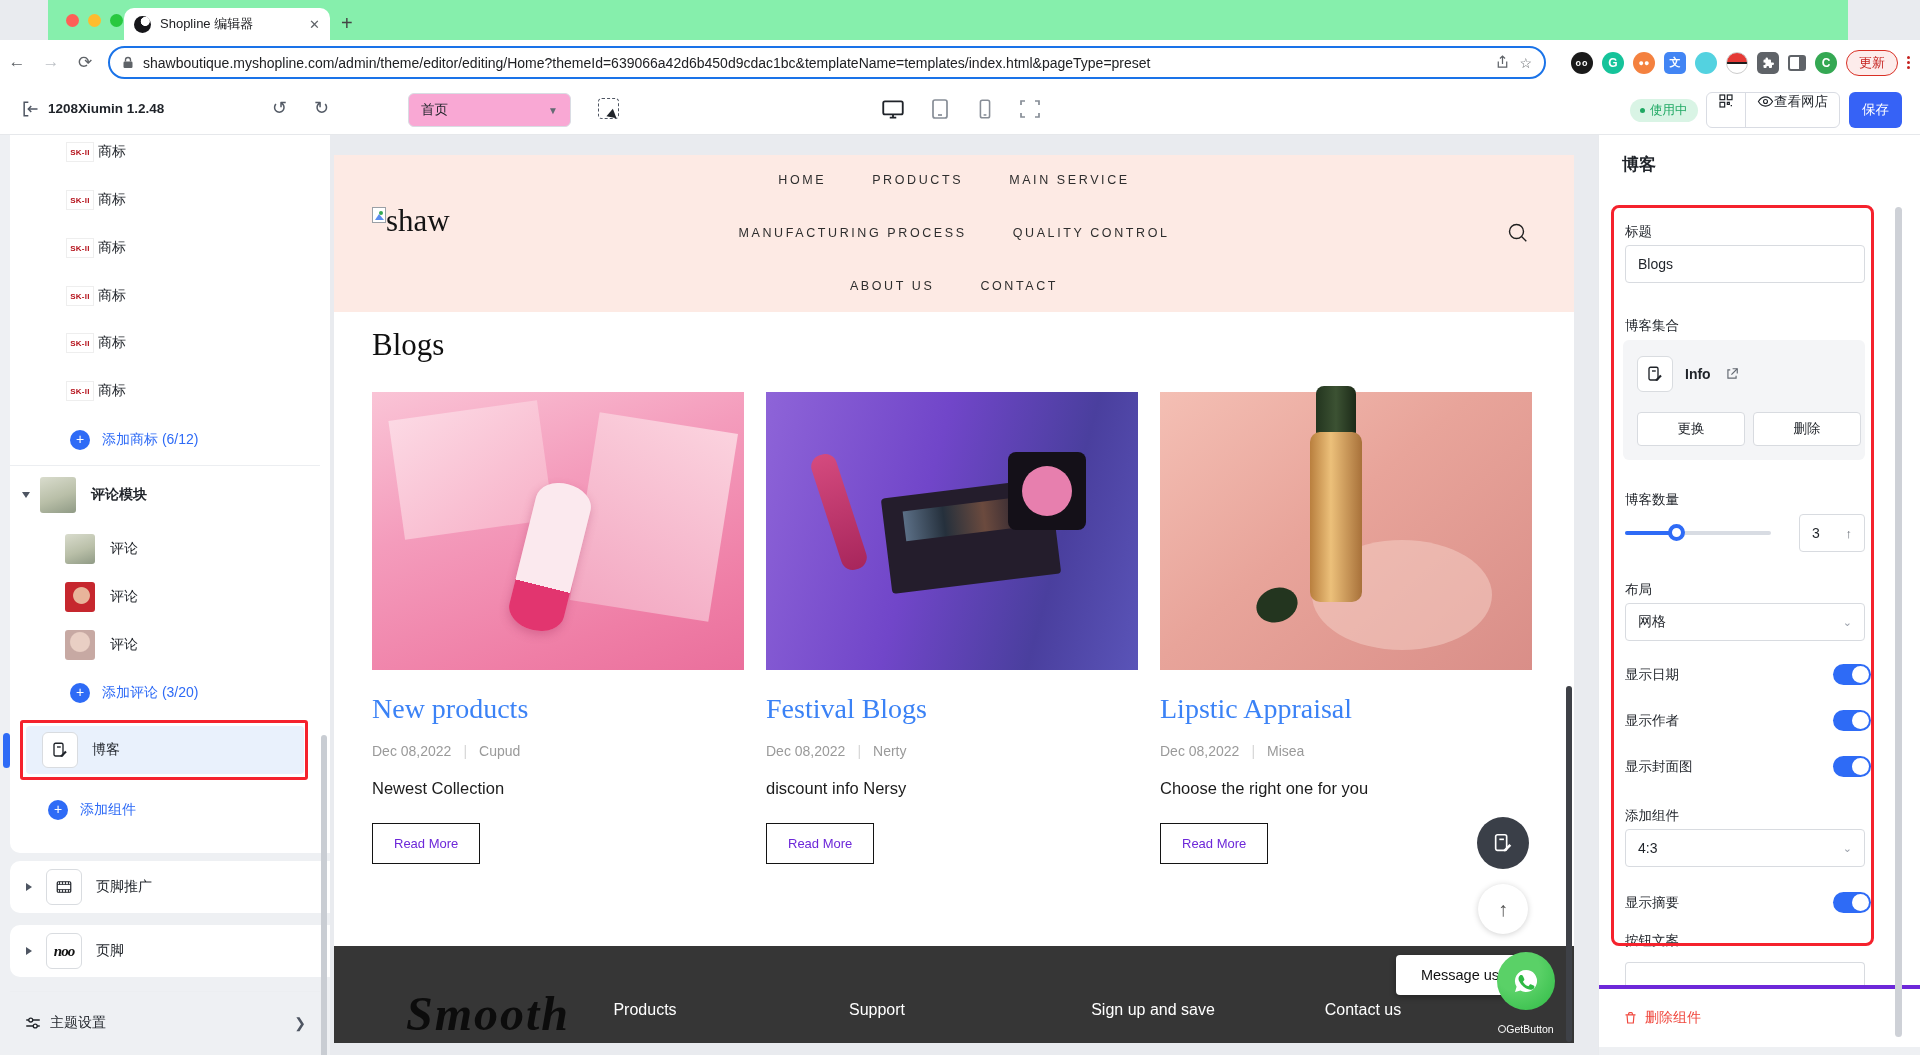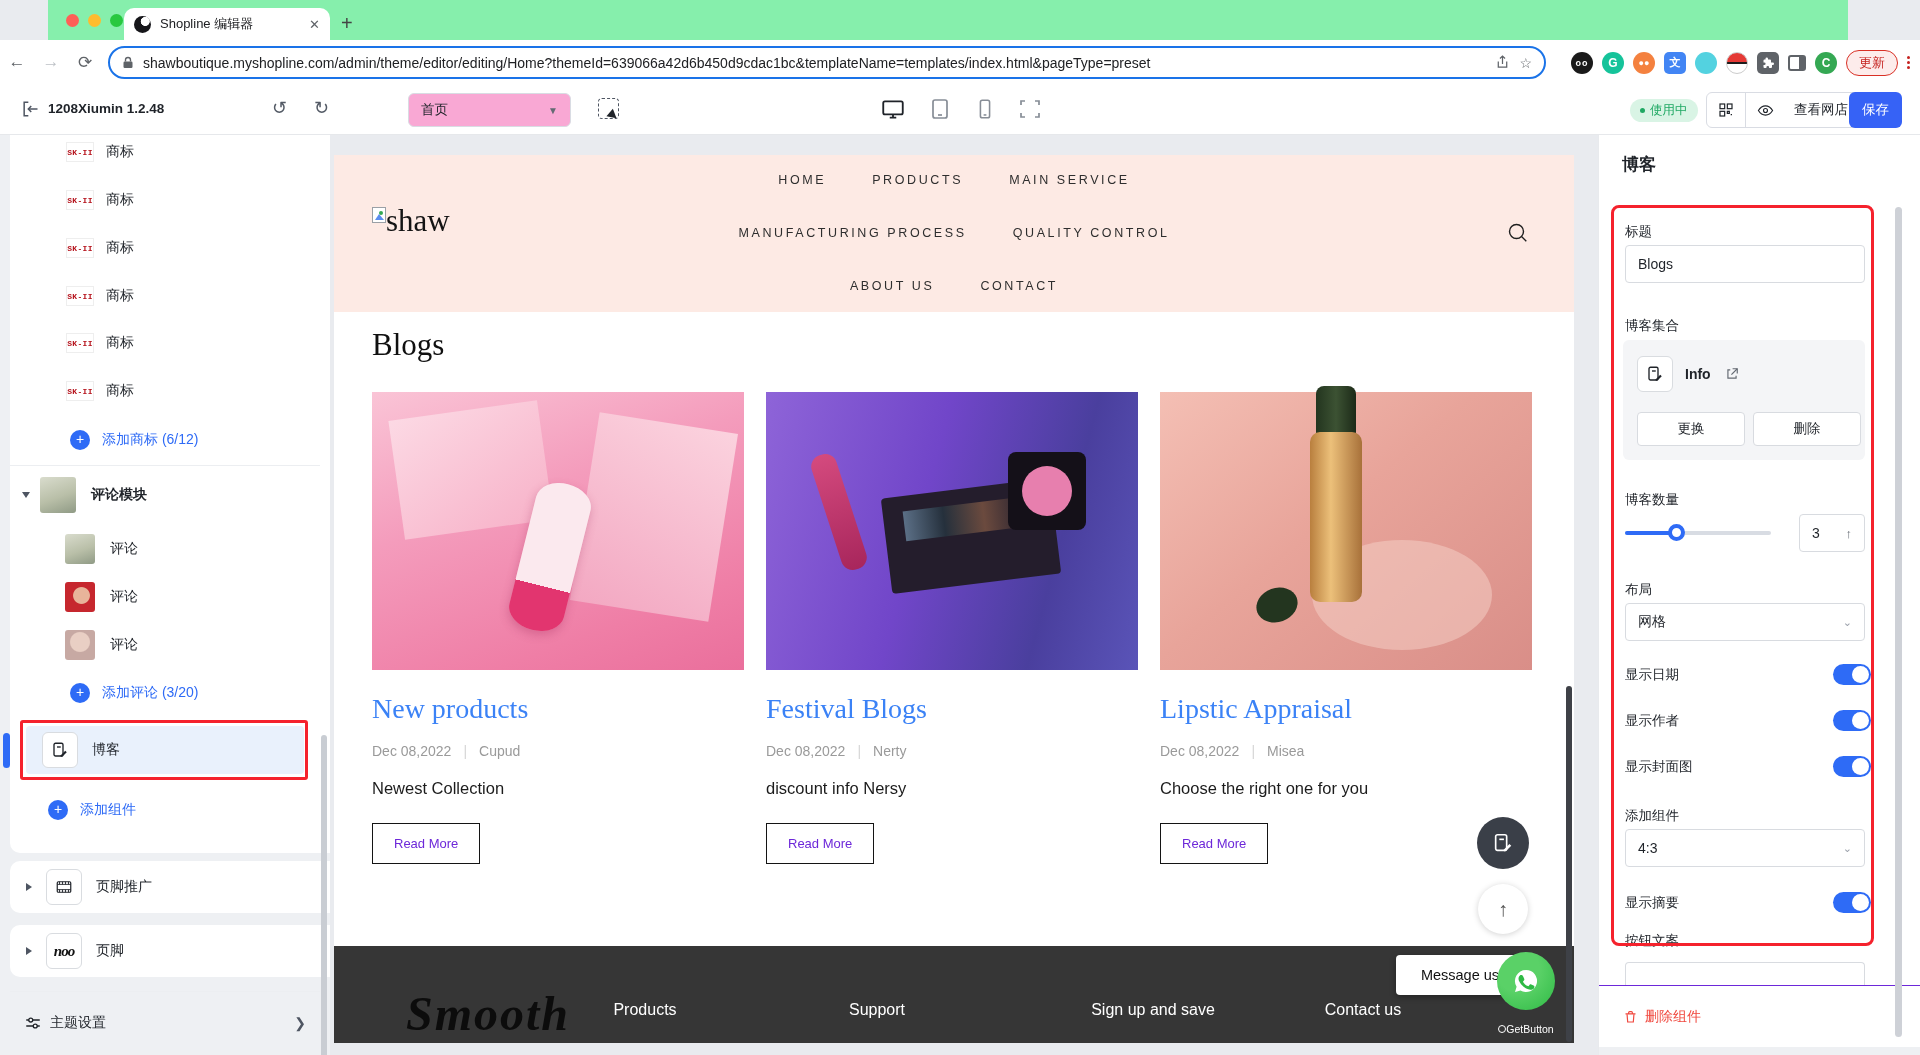--- a/index.html
+++ b/index.html
@@ -36,32 +36,32 @@
   .undo { position:absolute; left:272px; top:13px; font-size:18px; color:#545b66; }
   .redo { position:absolute; left:314px; top:13px; font-size:18px; color:#545b66; }
   .pagebox { position:absolute; left:408px; top:9px; width:163px; height:34px; border:1px solid #d9dce3; border-radius:6px; display:flex; align-items:center; justify-content:space-between; padding:12px 12px; font-size:13.5px; background:#f9a8d4; }
   .caret { color:#646a73; font-size:10px; }
   .marquee { position:absolute; left:598px; top:14px; width:21px; height:21px; border:1.6px dashed #4e5562; border-radius:4px; }
   .marquee::after { content:""; position:absolute; right:-4px; bottom:-4px; border:5px solid transparent; border-left:9px solid #1f2329; transform:rotate(40deg); }
   .devices { position:absolute; left:880px; top:12px; display:flex; gap:22px; align-items:center; }
   .statuspill { position:absolute; left:1630px; top:15px; height:23px; background:#d9f4e5; border-radius:12px; color:#1fa863; font-size:12.5px; display:flex; align-items:center; gap:5px; padding:0 10px; }
   .statuspill i{width:5px;height:5px;border-radius:50%;background:#1fa863;display:block}
   .viewgroup { position:absolute; left:1706px; top:8px; height:36px; border:1px solid #d9dce3; border-radius:6px; display:flex; align-items:center; background:#fff; }
-  .viewgroup .seg { padding:0 11px; height:100%; display:flex; align-items:center; gap:20px; font-size:13.5px; color:#1f2329; }
+  .viewgroup .seg { padding:0 11px; height:100%; display:flex; align-items:flex-start; gap:0; font-size:13.5px; color:#1f2329; }
   .viewgroup .sep { width:1px; height:100%; background:#d9dce3; }
   .savebtn { position:absolute; left:1849px; top:8px; width:53px; height:36px; background:#3662f6; border-radius:6px; color:#fff; font-size:13.5px; display:flex; align-items:center; justify-content:center; }
 
   
   .sidebar { position:absolute; left:0; top:135px; width:330px; height:920px; background:#eef0f3; }
   .scard { position:absolute; left:10px; width:349px; background:#fff; }
   .card1 { top:0; height:718px; border-radius:0 0 10px 10px; }
   .card2 { top:726px; height:52px; border-radius:10px; }
   .card3 { top:790px; height:52px; border-radius:10px; }
   .srow { position:absolute; left:10px; width:310px; height:48px; display:flex; align-items:center; font-size:14px; color:#1f2329; }
-  .sthumb-logo { width:28px; height:20px; border:1px solid #eee; background:#fff; margin-left:56px; margin-right:12px; display:flex; align-items:center; justify-content:center; font-family:Liberation Mono, monospace; font-weight:bold; font-size:8px; color:#b5121b; letter-spacing:.3px; }
+  .sthumb-logo { width:28px; height:20px; border:1px solid #eee; background:#fff; margin-left:56px; margin-right:4px; display:flex; align-items:center; justify-content:center; font-family:Liberation Sans, sans-serif; font-weight:bold; font-size:8px; color:#b5121b; letter-spacing:.3px; }
   .sthumb-img { width:30px; height:30px; border-radius:3px; margin-left:55px; margin-right:15px; }
   .t-room { background:linear-gradient(160deg,#d9dccd 0%,#b9bfa8 55%,#8f9a85 100%); }
   .t-red { background:radial-gradient(circle at 55% 45%, #e8b49a 0 34%, #c6272e 38%); }
   .t-pale { background:radial-gradient(circle at 50% 40%, #e9cfc4 0 40%, #c7a9a3 45%); }
   .addrow { color:#2e6bf6; font-size:14px; }
   .pluscirc { width:20px; height:20px; border-radius:50%; background:#2e6bf6; color:#fff; font-size:14px; line-height:19px; text-align:center; margin-right:12px; flex:0 0 auto; }
   .tri { width:0; height:0; border:4.5px solid transparent; flex:0 0 auto; }
   .tri-down { border-top:6px solid #4e5562; margin:4px 10px 0 12px; }
   .tri-right { border-left:6px solid #4e5562; margin:0 10px 0 16px; }
   .iconbox { width:36px; height:36px; border:1px solid #d9dce0; border-radius:6px; background:#fff; display:flex; align-items:center; justify-content:center; margin-right:14px; flex:0 0 auto; }
@@ -135,21 +135,21 @@
   .slider-fill { position:absolute; left:0; top:0; width:51px; height:4px; border-radius:2px; background:#2e6bf6; }
   .slider-thumb { position:absolute; left:43px; top:-7px; width:17px; height:17px; border-radius:50%; background:#fff; border:4px solid #2e6bf6; }
   .numbox { position:absolute; left:200px; top:379px; width:66px; height:38px; border:1px solid #d8dbe0; border-radius:4px; display:flex; align-items:center; justify-content:space-between; padding:0 12px; font-size:14px; }
   .numbox .up { color:#646a73; font-size:13px; }
   .pselect { position:absolute; left:26px; width:240px; height:38px; border:1px solid #d8dbe0; border-radius:4px; display:flex; align-items:center; justify-content:space-between; padding:0 12px; font-size:14px; background:#fff; }
   .pselect .chev { color:#9aa0aa; font-size:11px; }
   .togglerow-label { position:absolute; left:26px; font-size:13.5px; }
   .toggle { position:absolute; left:234px; width:38px; height:21px; border-radius:11px; background:#2e6bf6; }
   .toggle::after { content:""; position:absolute; right:2px; top:2px; width:17px; height:17px; border-radius:50%; background:#fff; }
   .input-sliver { position:absolute; left:26px; top:827px; width:240px; height:24px; border:1px solid #d8dbe0; border-bottom:none; border-radius:4px 4px 0 0; background:#fff; }
-  .pbottom { position:absolute; left:0; top:850px; width:322px; height:62px; background:#fff; border-top:1px solid #6d28d9; display:flex; align-items:center; padding-left:24px; gap:7px; color:#f0483e; font-size:14px; }
+  .pbottom { position:absolute; left:0; top:850px; width:322px; height:62px; background:#fff; border-top:4px solid #6d28d9; display:flex; align-items:center; padding-left:24px; gap:7px; color:#f0483e; font-size:14px; }
   .pstrip { position:absolute; left:0; top:912px; width:322px; height:8px; background:#eef0f3; }
   .pscroll { position:absolute; left:296px; top:72px; width:7px; height:830px; background:#ced1d7; border-radius:4px; }
   svg { display:block; }
 </style>
 </head>
 <body>
 
 <div class="tabstrip">
   <div class="lights">
     <span class="light l-red"></span>

